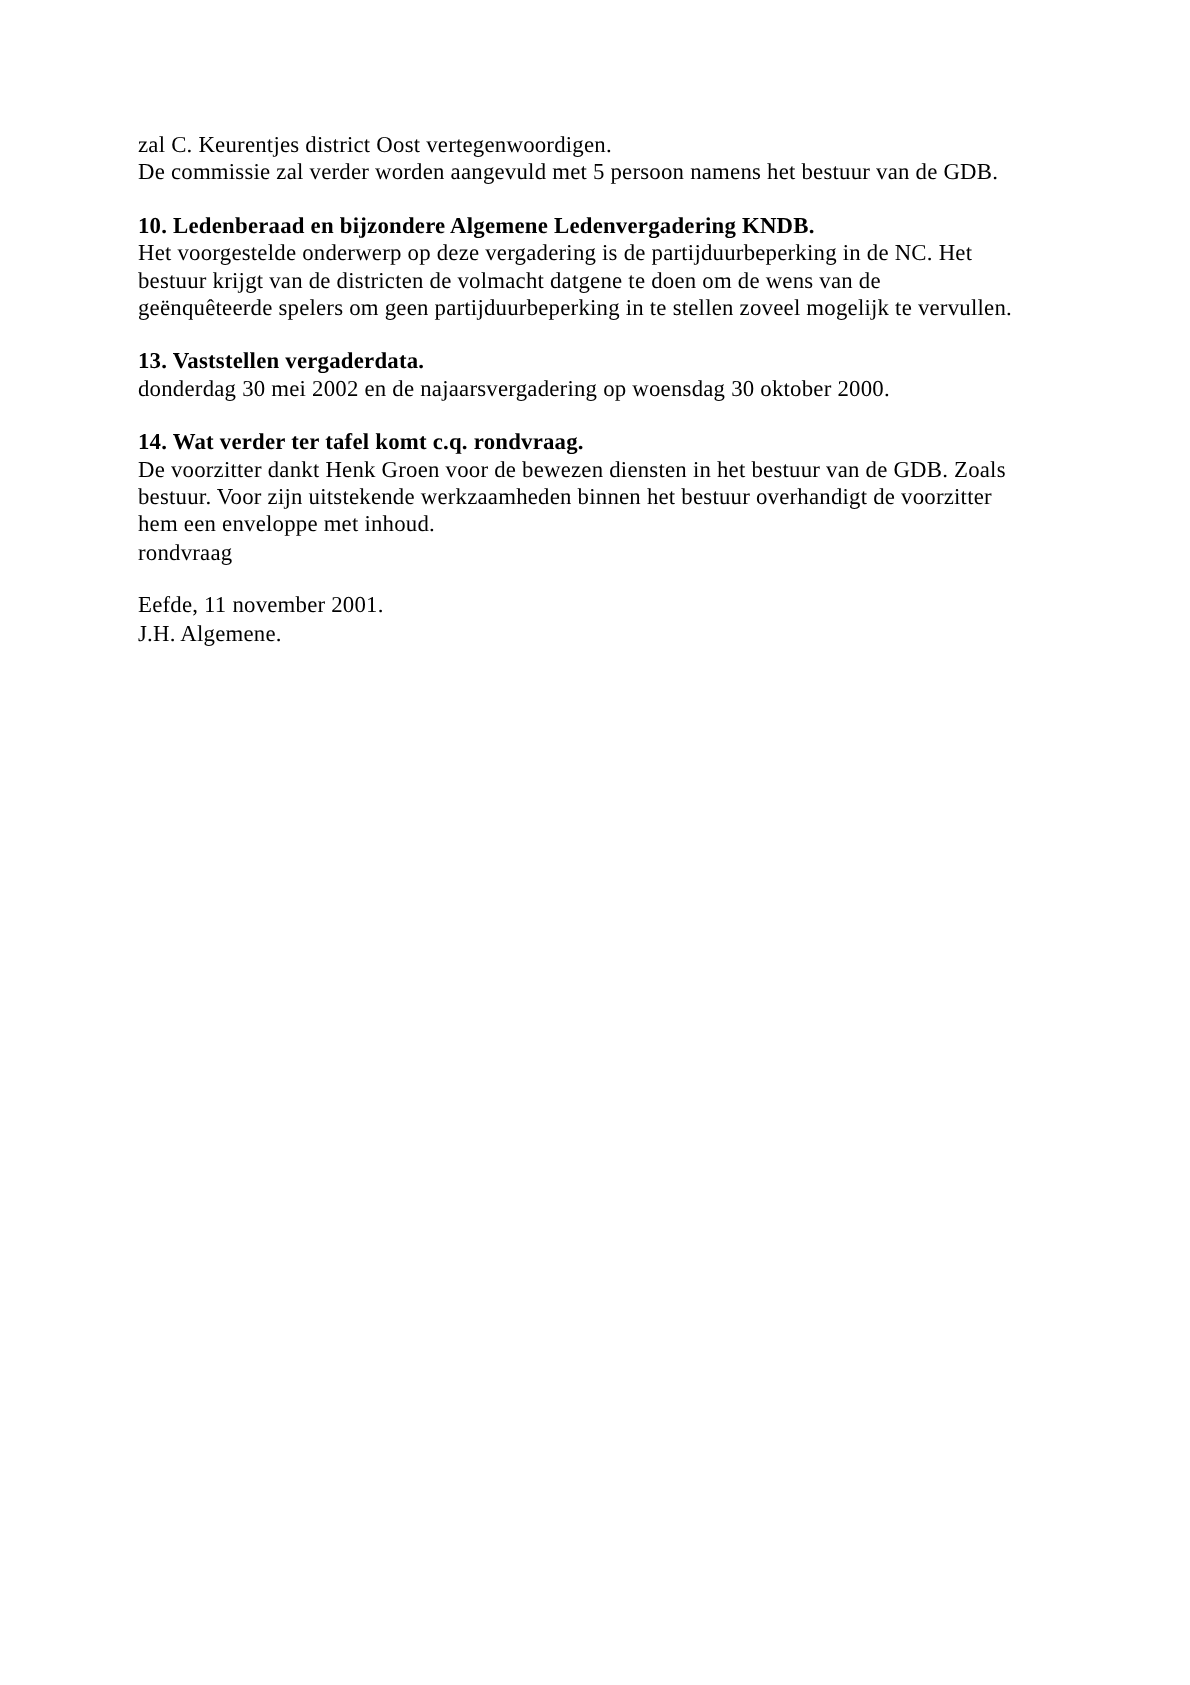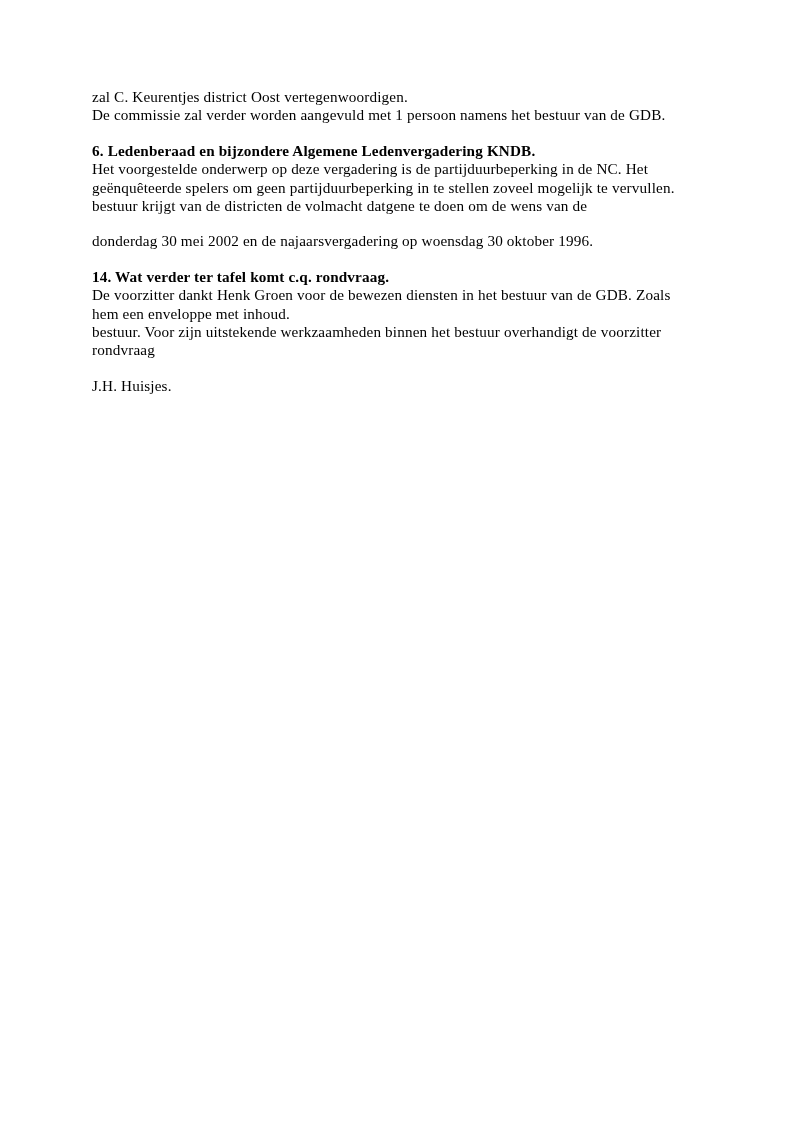--- a/index.html
+++ b/index.html
@@ -50,37 +50,39 @@
     letter-spacing: 0.01em;
   }
 </style>
 </head>
 <body>
 
 <div class="page">
   <div class="doc-body" id="doc-body">
       <div class="block">
         <div class="line">zal C. Keurentjes district Oost vertegenwoordigen.</div>
-        <div class="line">De commissie zal verder worden aangevuld met 1 persoon namens het bestuur van de GDB.</div>
+        <div class="line">De commissie zal verder worden aangevuld met 5 persoon namens het bestuur van de GDB.</div>
       </div>
       <div class="block">
-        <div class="heading">6. Ledenberaad en bijzondere Algemene Ledenvergadering KNDB.</div>
+        <div class="heading">10. Ledenberaad en bijzondere Algemene Ledenvergadering KNDB.</div>
         <div class="line">Het voorgestelde onderwerp op deze vergadering is de partijduurbeperking in de NC. Het</div>
+        <div class="line">bestuur krijgt van de districten de volmacht datgene te doen om de wens van de</div>
         <div class="line">geënquêteerde spelers om geen partijduurbeperking in te stellen zoveel mogelijk te vervullen.</div>
-        <div class="line">bestuur krijgt van de districten de volmacht datgene te doen om de wens van de</div>
       </div>
       <div class="block">
-        <div class="line">donderdag 30 mei 2002 en de najaarsvergadering op woensdag 30 oktober 1996.</div>
+        <div class="heading">13. Vaststellen vergaderdata.</div>
+        <div class="line">donderdag 30 mei 2002 en de najaarsvergadering op woensdag 30 oktober 2000.</div>
       </div>
       <div class="block">
         <div class="heading">14. Wat verder ter tafel komt c.q. rondvraag.</div>
         <div class="line">De voorzitter dankt Henk Groen voor de bewezen diensten in het bestuur van de GDB. Zoals</div>
+        <div class="line">bestuur. Voor zijn uitstekende werkzaamheden binnen het bestuur overhandigt de voorzitter</div>
         <div class="line">hem een enveloppe met inhoud.</div>
-        <div class="line">bestuur. Voor zijn uitstekende werkzaamheden binnen het bestuur overhandigt de voorzitter</div>
         <div class="line">rondvraag</div>
       </div>
       <div class="block">
       </div>
       <div class="block">
-        <div class="line">J.H. Huisjes.</div>
+        <div class="line">Eefde, 11 november 2001.</div>
+        <div class="line">J.H. Algemene.</div>
       </div>
     </div>
 </div>
 
 </body></html>

